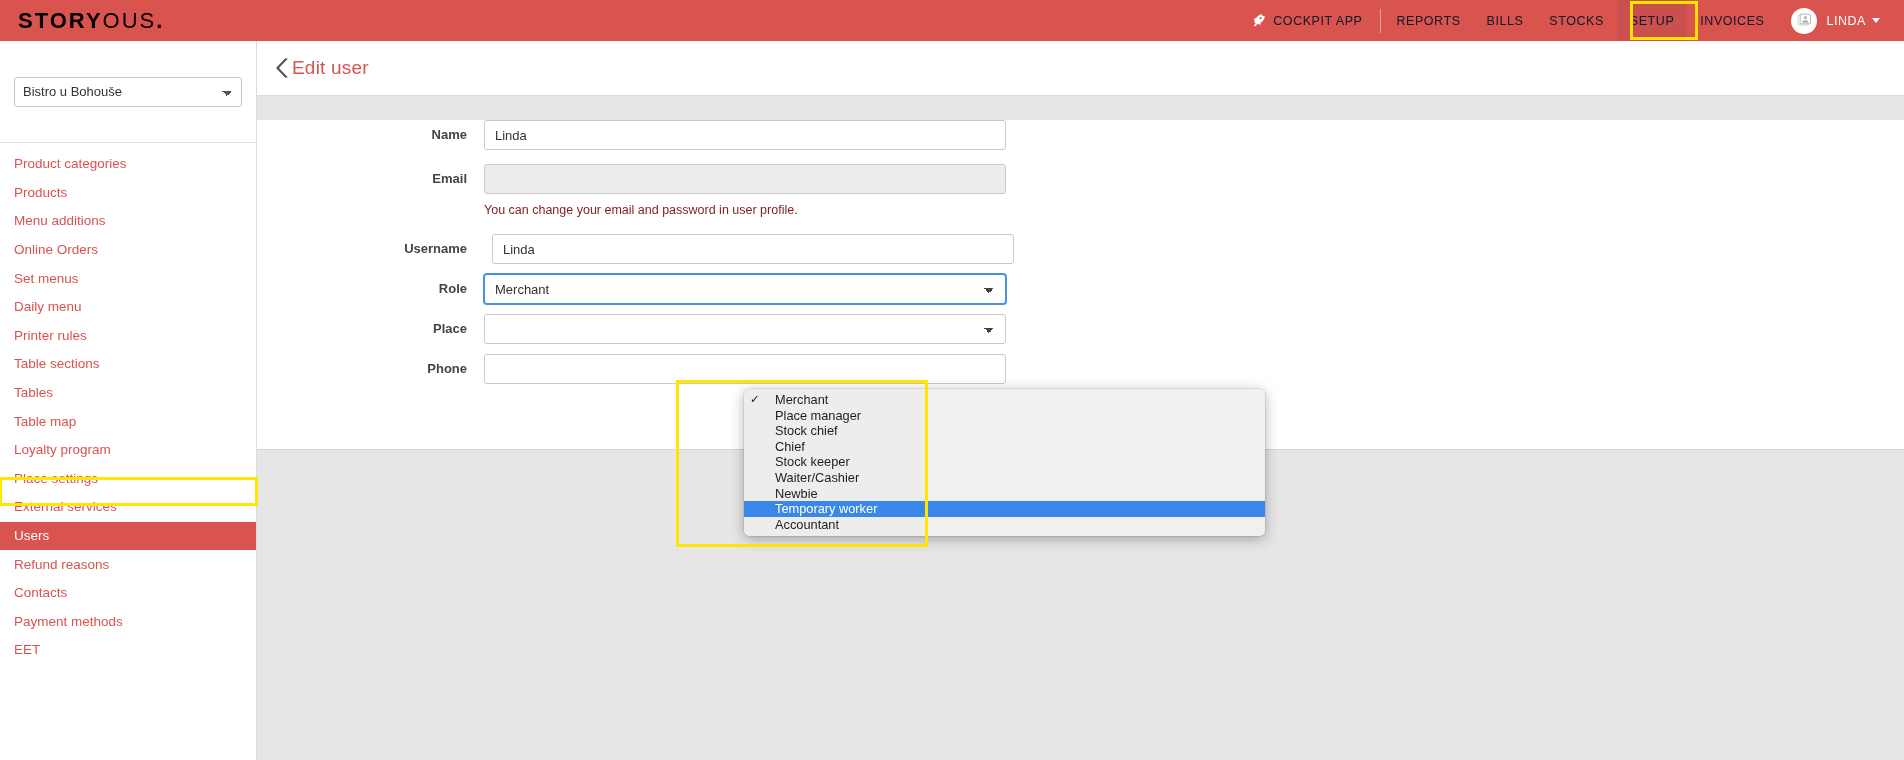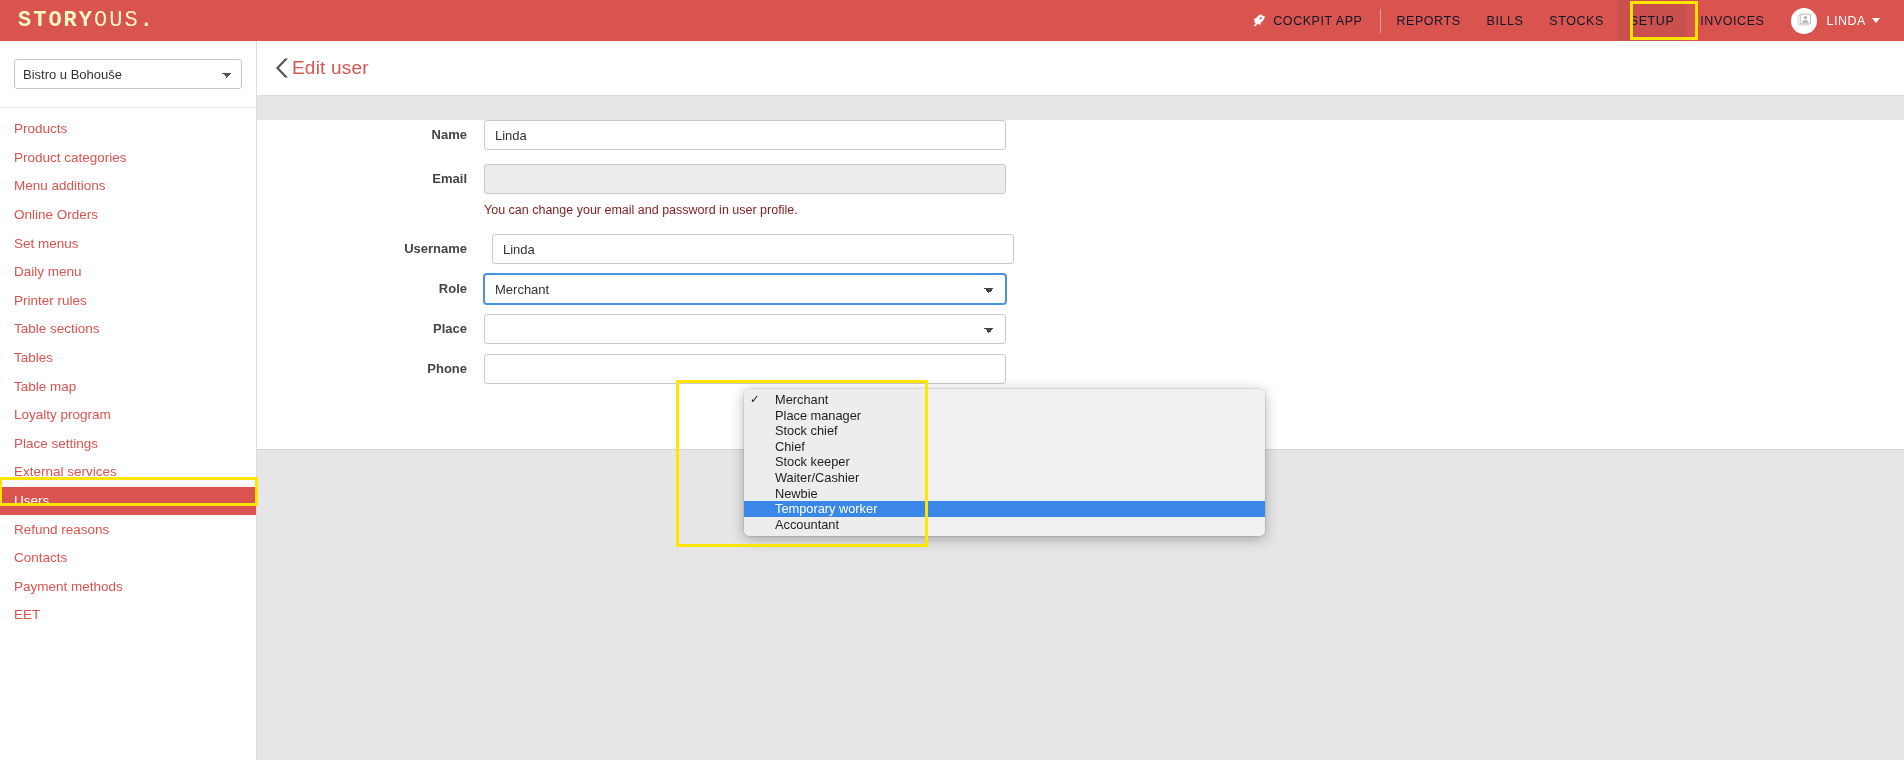--- a/index.html
+++ b/index.html
@@ -16,27 +16,26 @@
   
   .topbar {
     position: absolute; top: 0; left: 0;
     width: 1904px; height: 41px;
     background: #d9534f;
     display: flex; align-items: center;
     z-index: 60;
   }
   .logo {
     margin-left: 18px;
-    color: #fef9c3;
+    color: #000000;
     font-size: 22px;
     letter-spacing: 2.0px;
     line-height: 1;
     user-select: none;
     white-space: nowrap;
-    font-family: Liberation Mono, monospace;
   }
   .logo .b { font-weight: 700; }
   .logo .l { font-weight: 300; }
   .logo .dot { font-weight: 700; }
 
   .topnav {
     margin-left: auto;
     display: flex; align-items: center;
     height: 41px;
     padding-right: 14px;
@@ -95,21 +94,21 @@
 
   
   .sidebar {
     position: absolute; top: 41px; left: 0;
     width: 257px; height: 719px;
     background: #ffffff;
     border-right: 1px solid #dcdcdc;
     z-index: 20;
   }
   .place-select-wrap {
-    height: 67px;
+    height: 102px;
     display: flex; align-items: center;
     padding: 0 14px;
     border-bottom: 1px solid #e3e3e3;
     background: #fff;
   }
   .place-select {
     width: 100%; height: 30px;
     border: 1px solid #c6c6c6;
     border-radius: 3px;
     background: #ffffff;
@@ -358,22 +357,22 @@
 <div class="nav-hl"></div>
 
 <aside class="sidebar">
   <div class="place-select-wrap">
     <select class="place-select">
       <option>Bistro u Bohouše</option>
     </select>
   </div>
 
   <nav class="sidenav">
+    <a class="sidelink">Product categories</a>
     <a class="sidelink">Products</a>
-    <a class="sidelink">Product categories</a>
     <a class="sidelink">Menu additions</a>
     <a class="sidelink">Online Orders</a>
     <a class="sidelink">Set menus</a>
     <a class="sidelink">Daily menu</a>
     <a class="sidelink">Printer rules</a>
     <a class="sidelink">Table sections</a>
     <a class="sidelink">Tables</a>
     <a class="sidelink">Table map</a>
     <a class="sidelink">Loyalty program</a>
     <a class="sidelink">Place settings</a>

